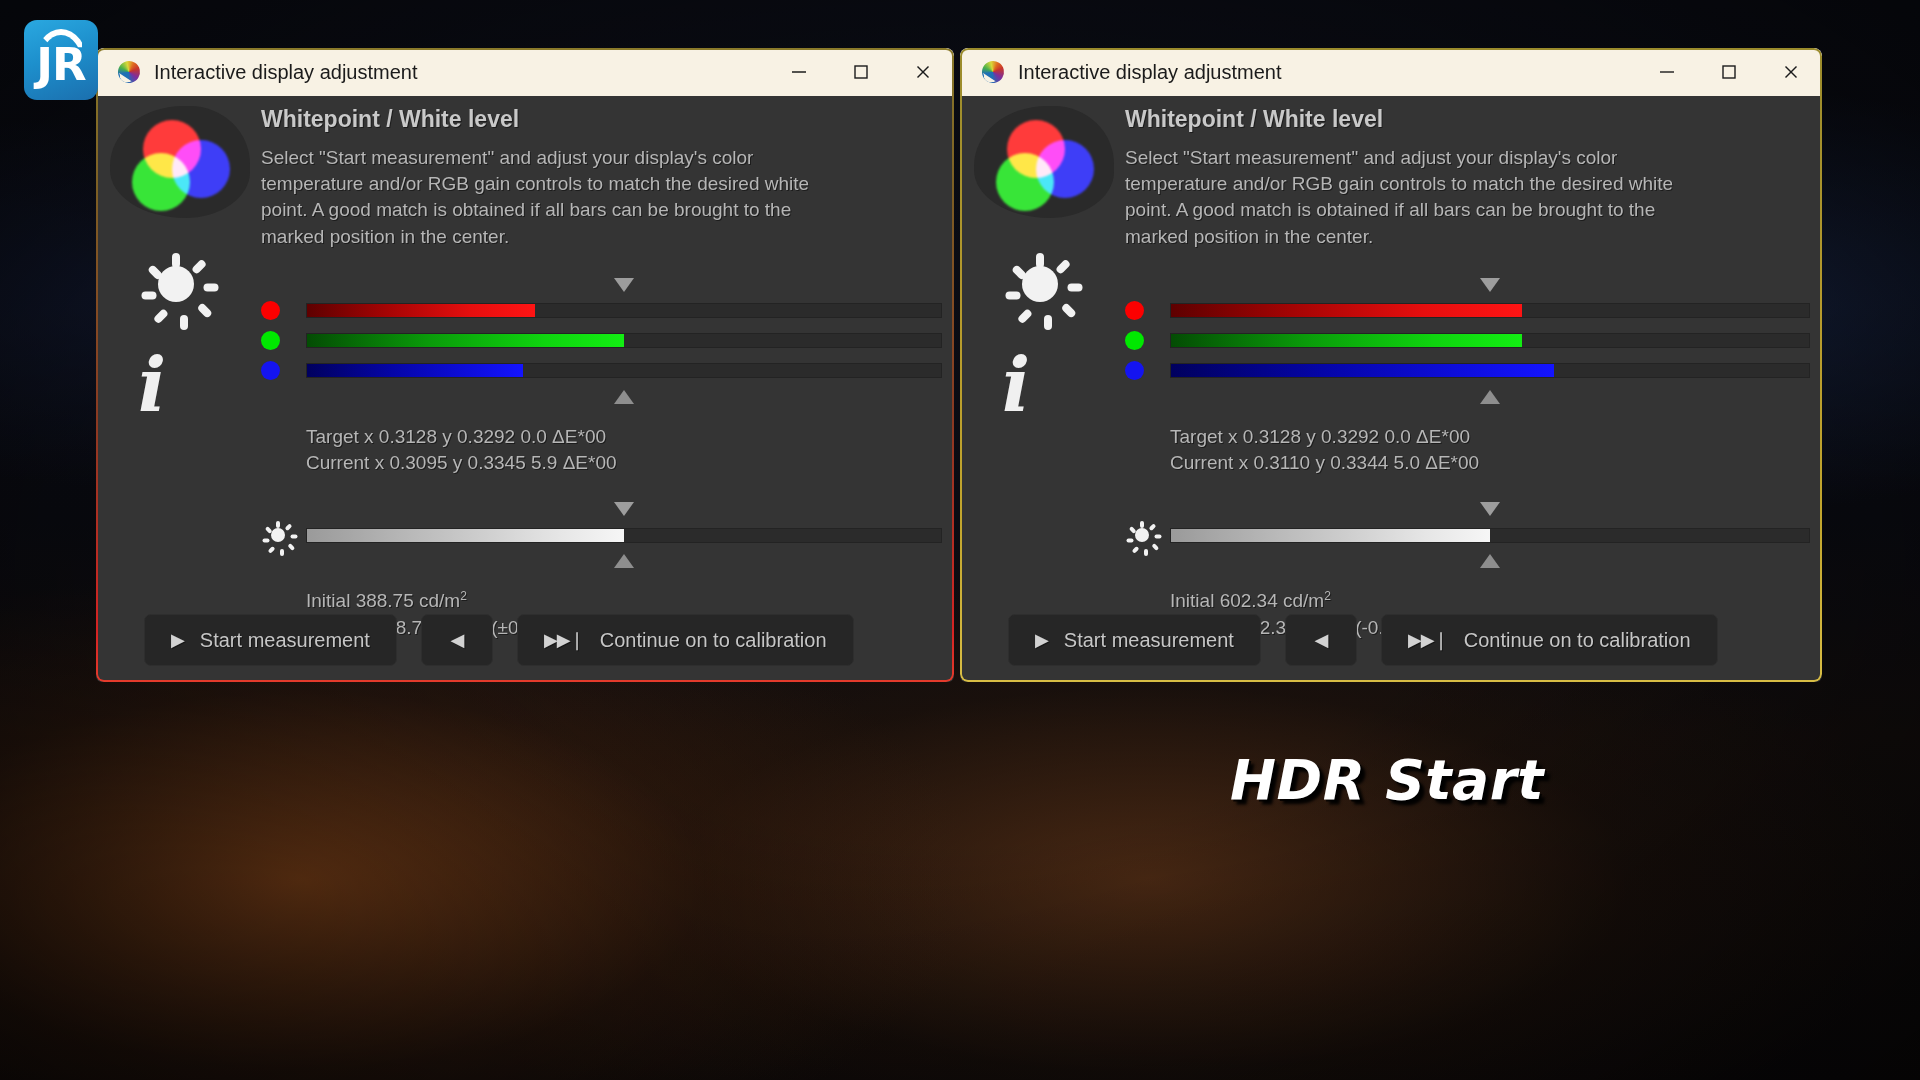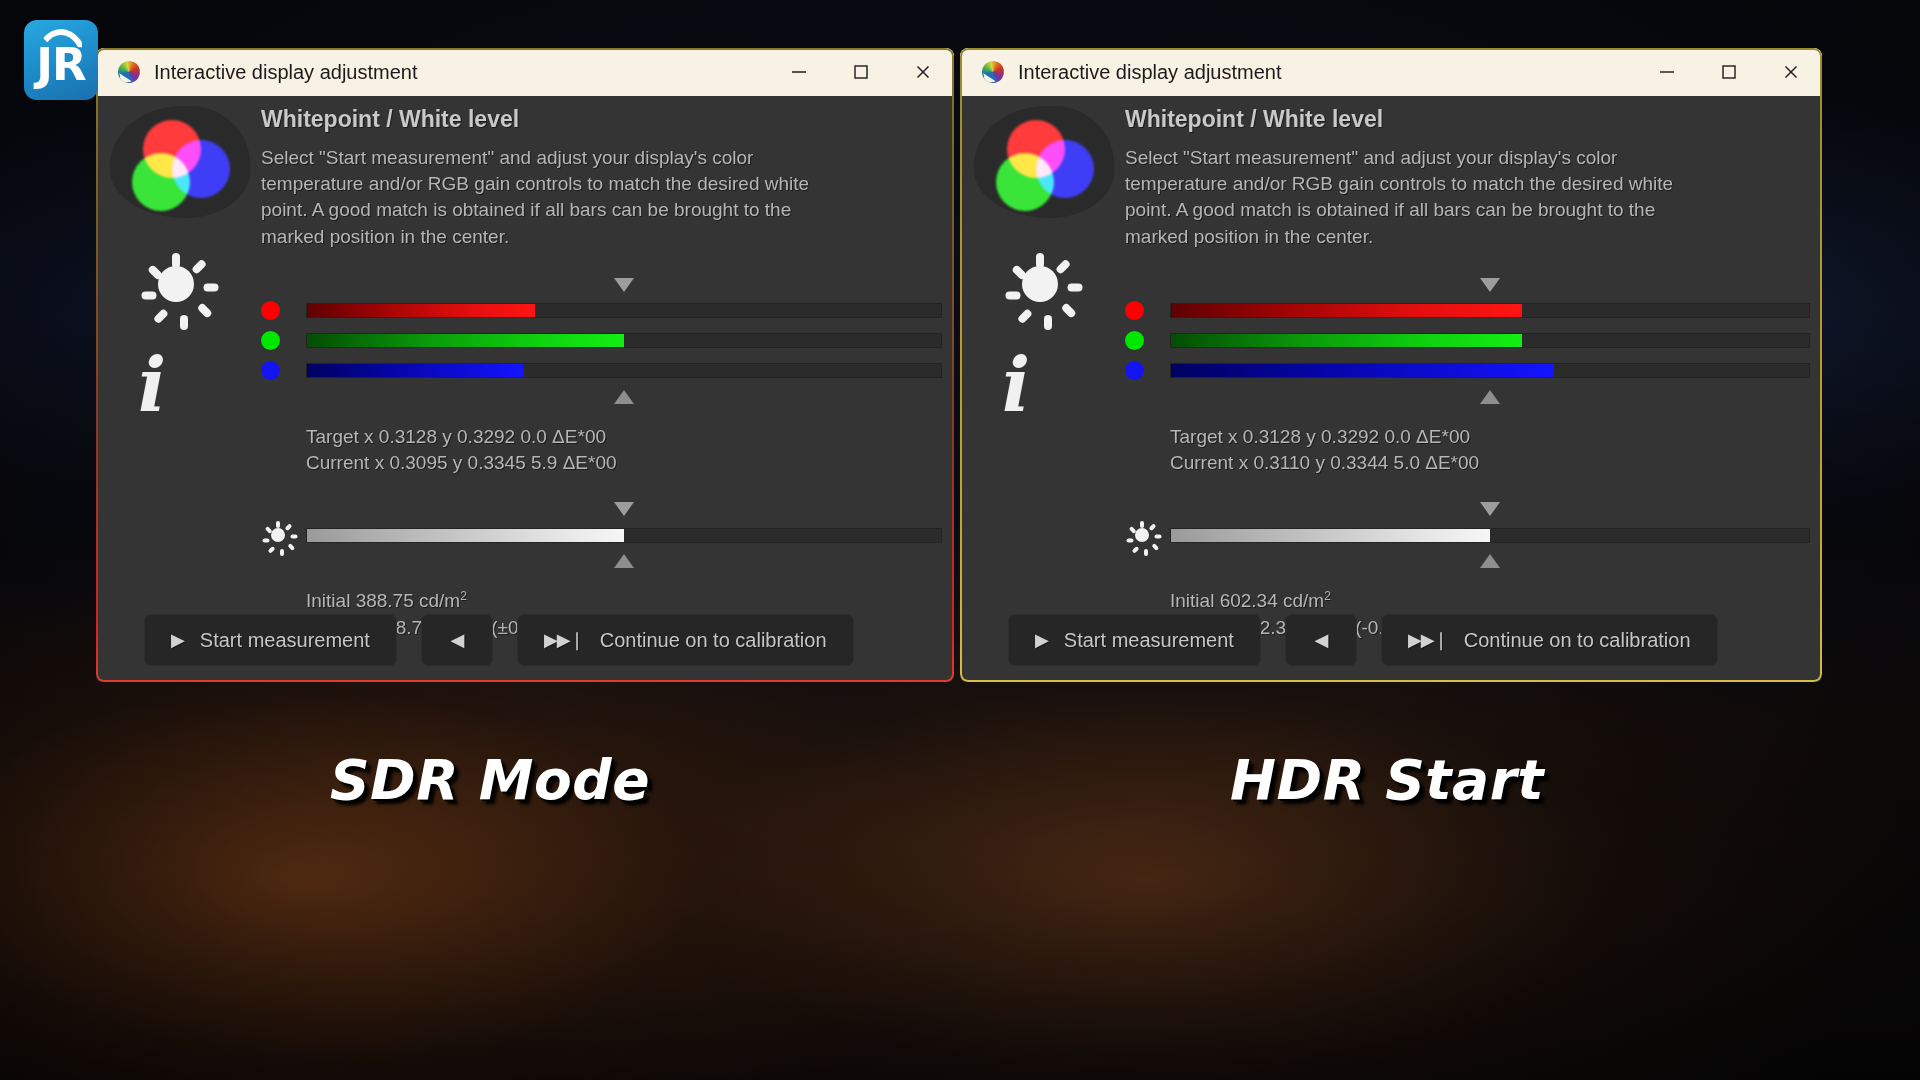--- a/index.html
+++ b/index.html
@@ -559,15 +559,14 @@
           <span class="gl">◀</span>
         </div>
         <div class="btn">
           <span class="gl">▶▶❘</span>
           <span>Continue on to calibration</span>
         </div>
       </div>
     </div>
   </div>
 
-  <div class="mode-label sdr">SDR Mode</div>
   <div class="mode-label hdr">HDR Start</div>
 </div>
 
 </body></html>

